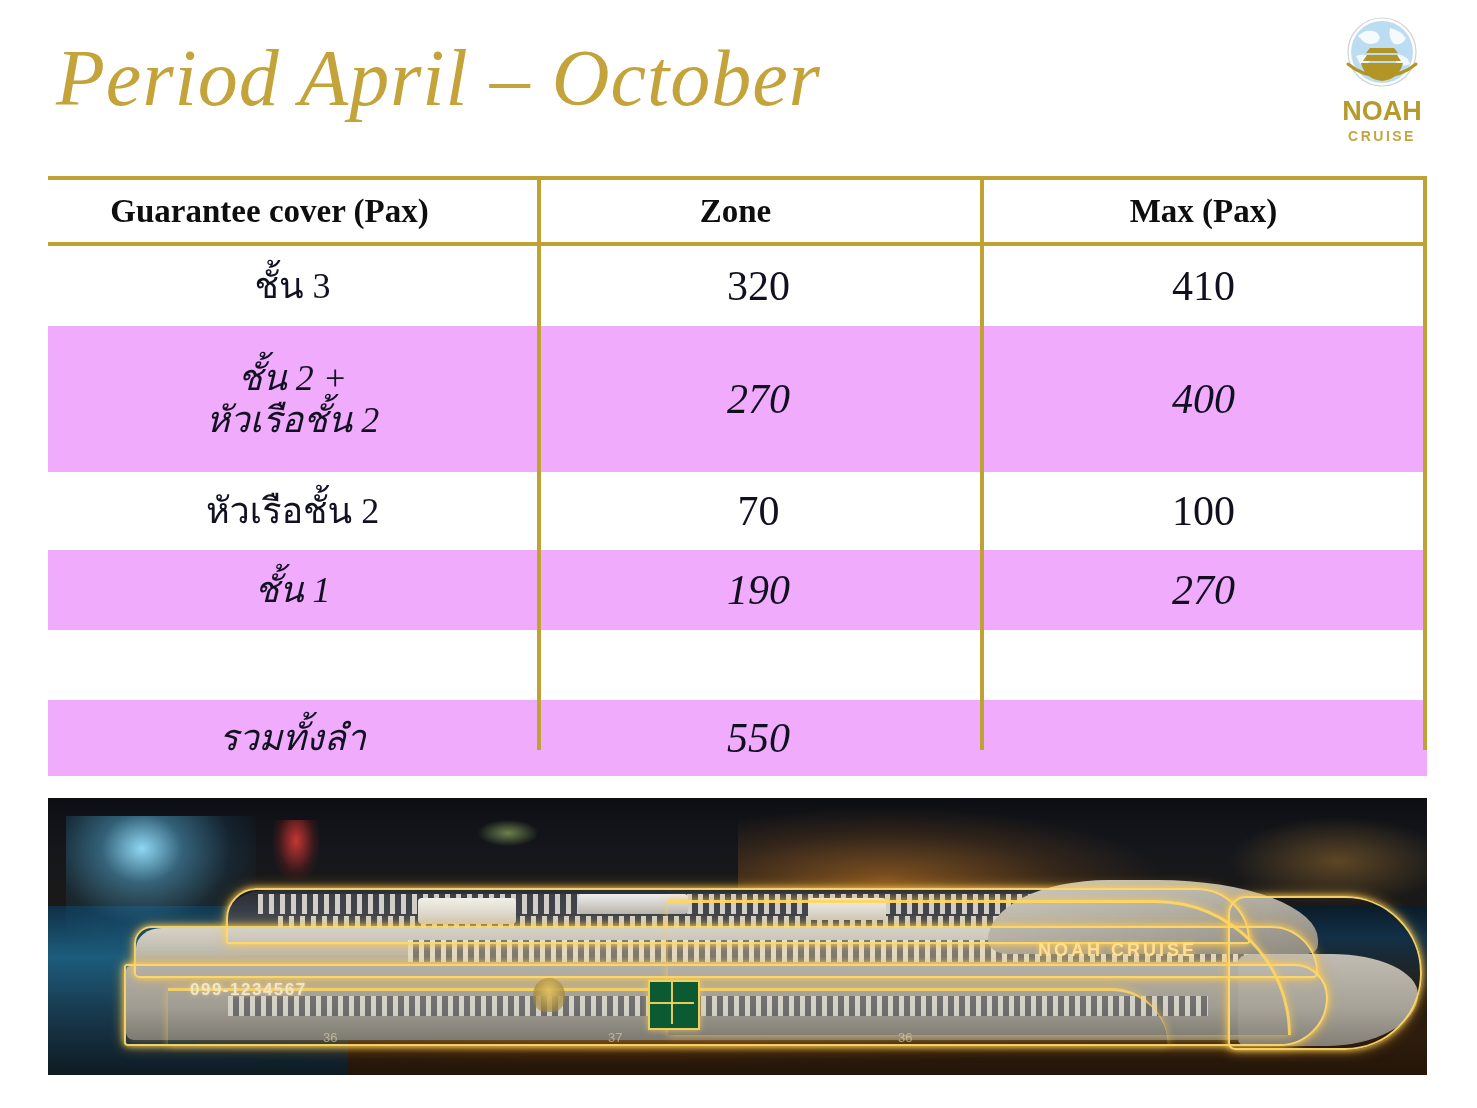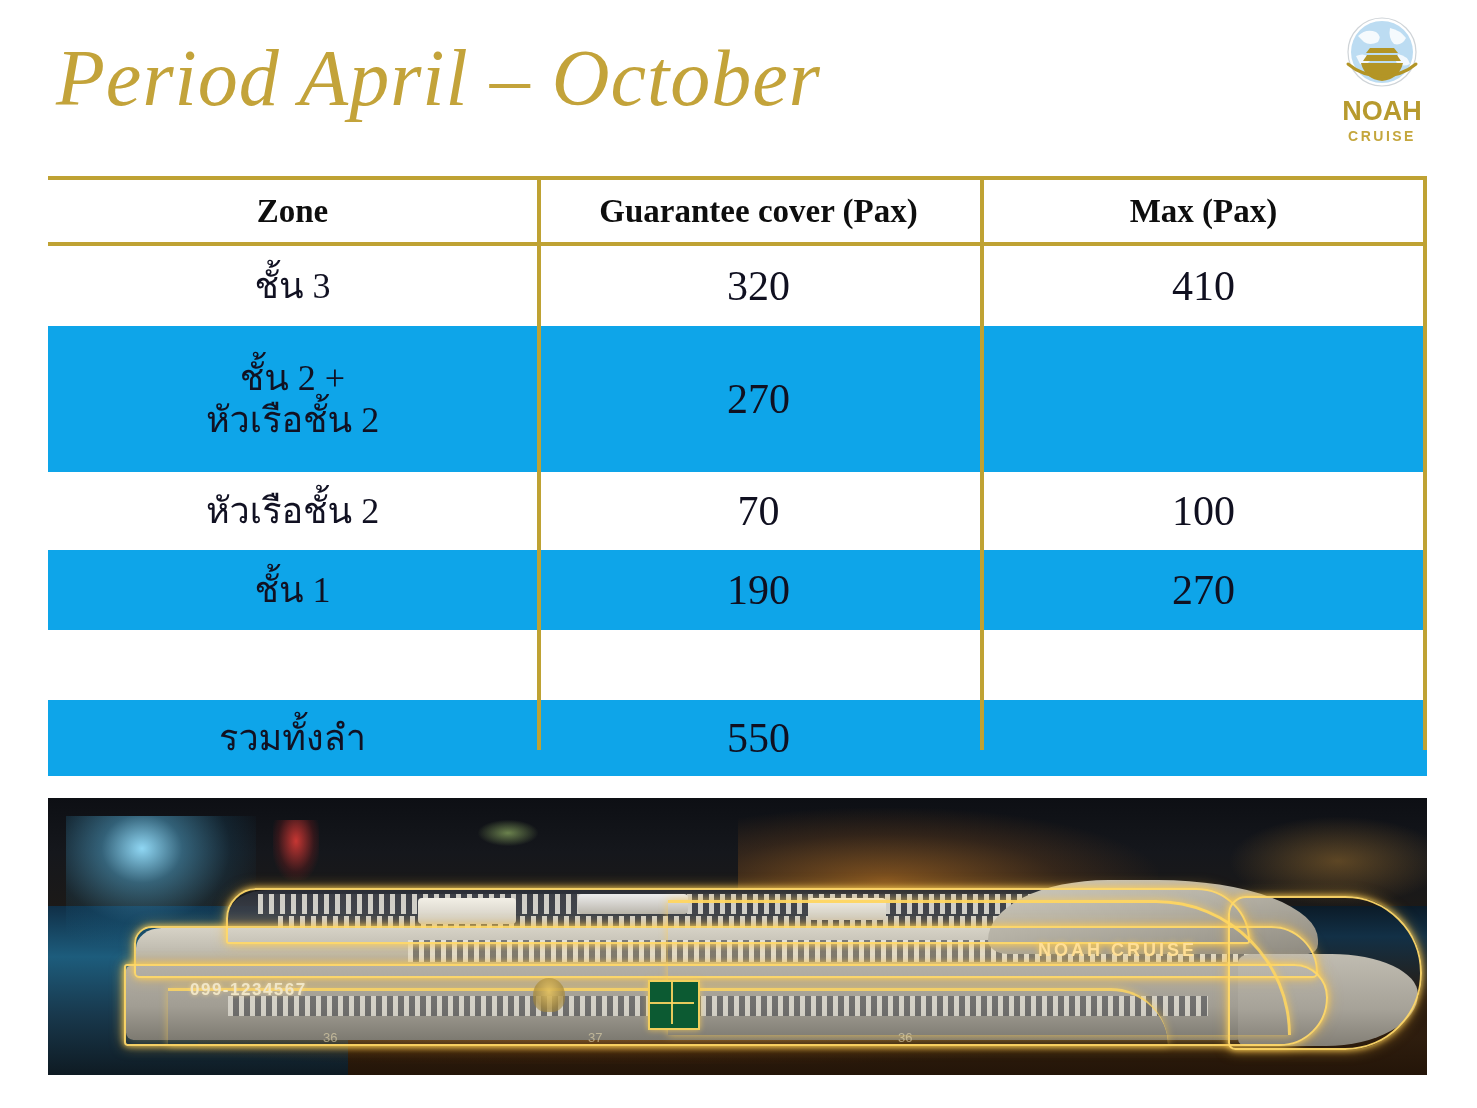--- a/index.html
+++ b/index.html
@@ -98,21 +98,21 @@
   #vline-1 { left: 489px; top: 0px;  height: 574px; }
   #vline-2 { left: 932px; top: 0px;  height: 574px; }
   #vline-right { left: 1375px; top: 0px; height: 574px; }
 
   .trow {
     position: absolute;
     left: 0;
     width: 1379px;
     display: flex;
   }
-  .trow.shaded { background: #0ea5e9; }
+  .trow.shaded { background: #f0abfc; font-style: italic; }
   .cell {
     display: flex;
     align-items: center;
     justify-content: center;
     box-sizing: border-box;
     text-align: center;
   }
   .cell-zone  { width: 489px; }
   .cell-guar  { width: 443px; }
   .cell-max   { width: 447px; }
@@ -346,25 +346,25 @@
     <path d="M19 49 h42 q-4 16 -21 18 q-17 -2 -21 -18 z" fill="#b39526"></path>
     <path d="M6 50 q14 12 34 12 t34 -12" fill="none" stroke="#b39526" stroke-width="3" stroke-linecap="round"></path>
   </svg>
   <div id="logo-noah">NOAH</div>
   <div id="logo-cruise">CRUISE</div>
 </div>
 
 <div id="pax-table">
 
   <div class="trow" id="row-head">
+    <div class="cell cell-guar">
+      <span class="head-text">Guarantee cover (Pax)</span>
+    </div>
     <div class="cell cell-zone">
       <span class="head-text">Zone</span>
-    </div>
-    <div class="cell cell-guar">
-      <span class="head-text">Guarantee cover (Pax)</span>
     </div>
     <div class="cell cell-max">
       <span class="head-text">Max (Pax)</span>
     </div>
   </div>
 
   <div class="trow" id="row-1">
     <div class="cell cell-zone">
       <span class="zone-text thai">ชั้น 3</span>
     </div>
@@ -378,20 +378,23 @@
 
   <div class="trow shaded" id="row-2">
     <div class="cell cell-zone">
       <span class="zone-text thai">
         <span>ชั้น 2 +</span><br>
         <span>หัวเรือชั้น 2</span>
       </span>
     </div>
     <div class="cell cell-guar">
       <span class="num-text">270</span>
+    </div>
+    <div class="cell cell-max">
+      <span class="num-text">400</span>
     </div>
   </div>
 
   <div class="trow" id="row-3">
     <div class="cell cell-zone">
       <span class="zone-text thai">หัวเรือชั้น 2</span>
     </div>
     <div class="cell cell-guar">
       <span class="num-text">70</span>
     </div>
@@ -464,16 +467,16 @@
     <div class="neon" id="neon-sweep"></div>
     <div class="neon" id="neon-sweep2"></div>
 
     <div id="green-window"></div>
     <div id="emblem"></div>
 
     <div id="hull-phone">099-1234567</div>
     <div id="hull-name">NOAH CRUISE</div>
 
     <div class="wl-mark" style="left:215px;">36</div>
-    <div class="wl-mark" style="left:480px;">37</div>
+    <div class="wl-mark" style="left:500px;">37</div>
     <div class="wl-mark" style="left:790px;">36</div>
   </div>
 </div>
 
 </body></html>

